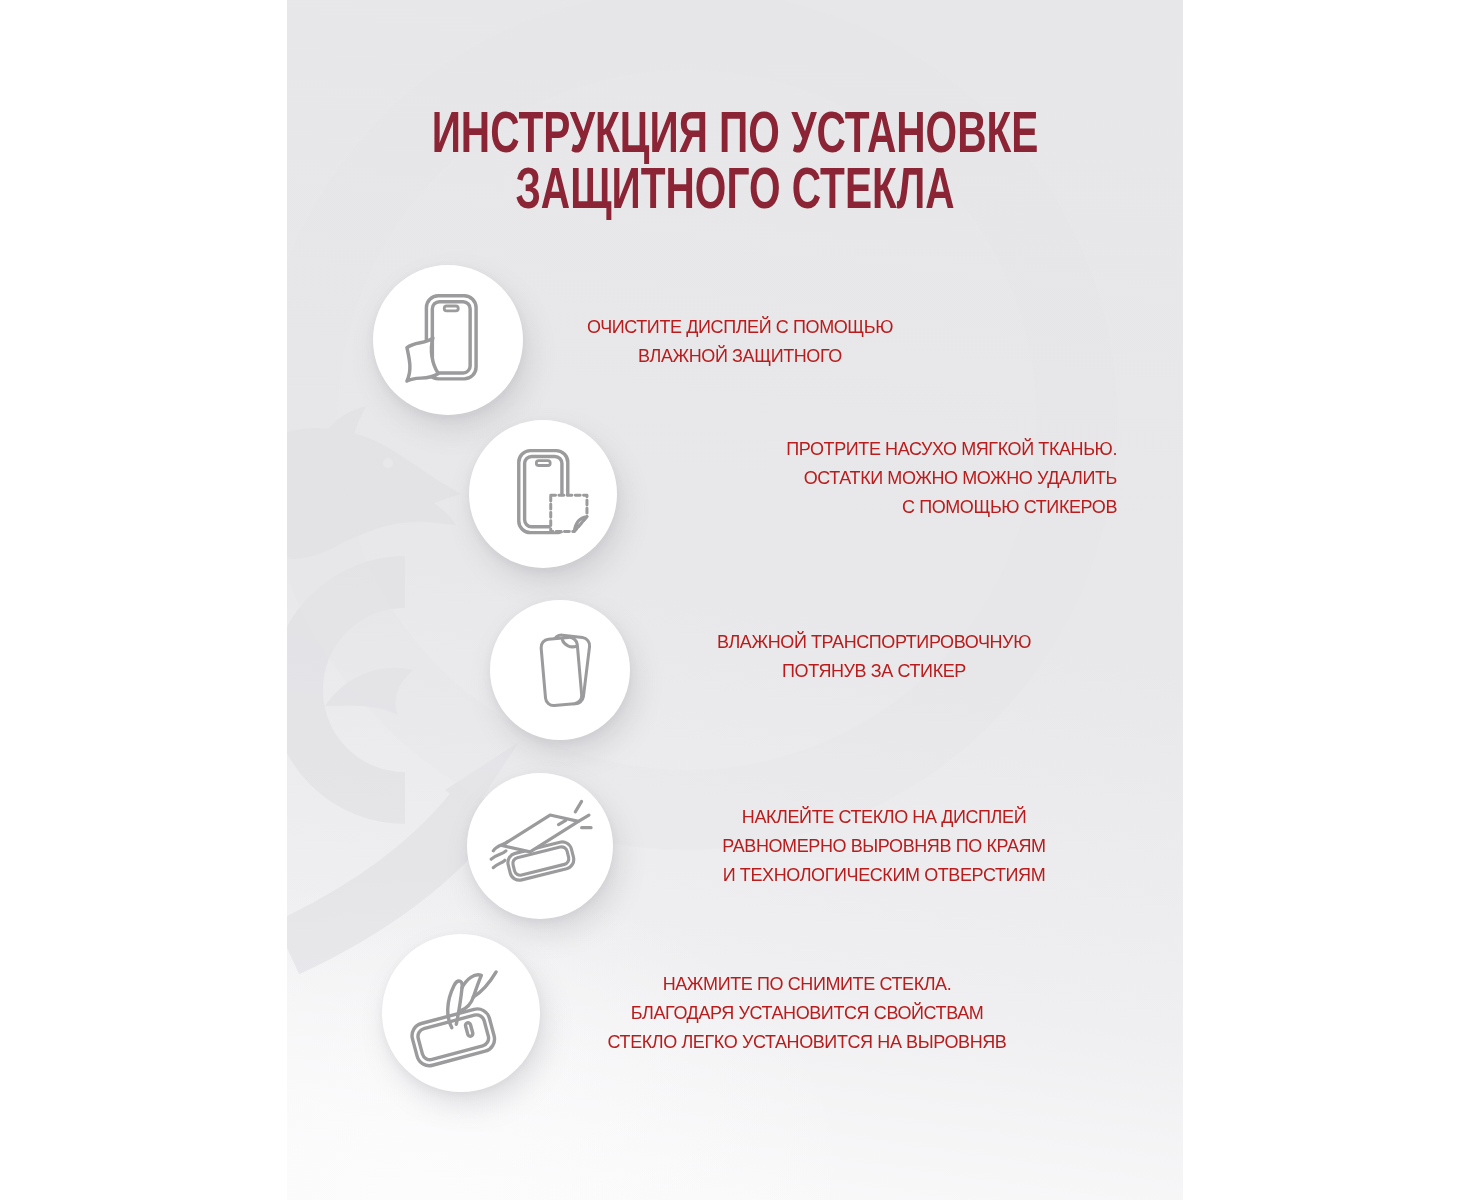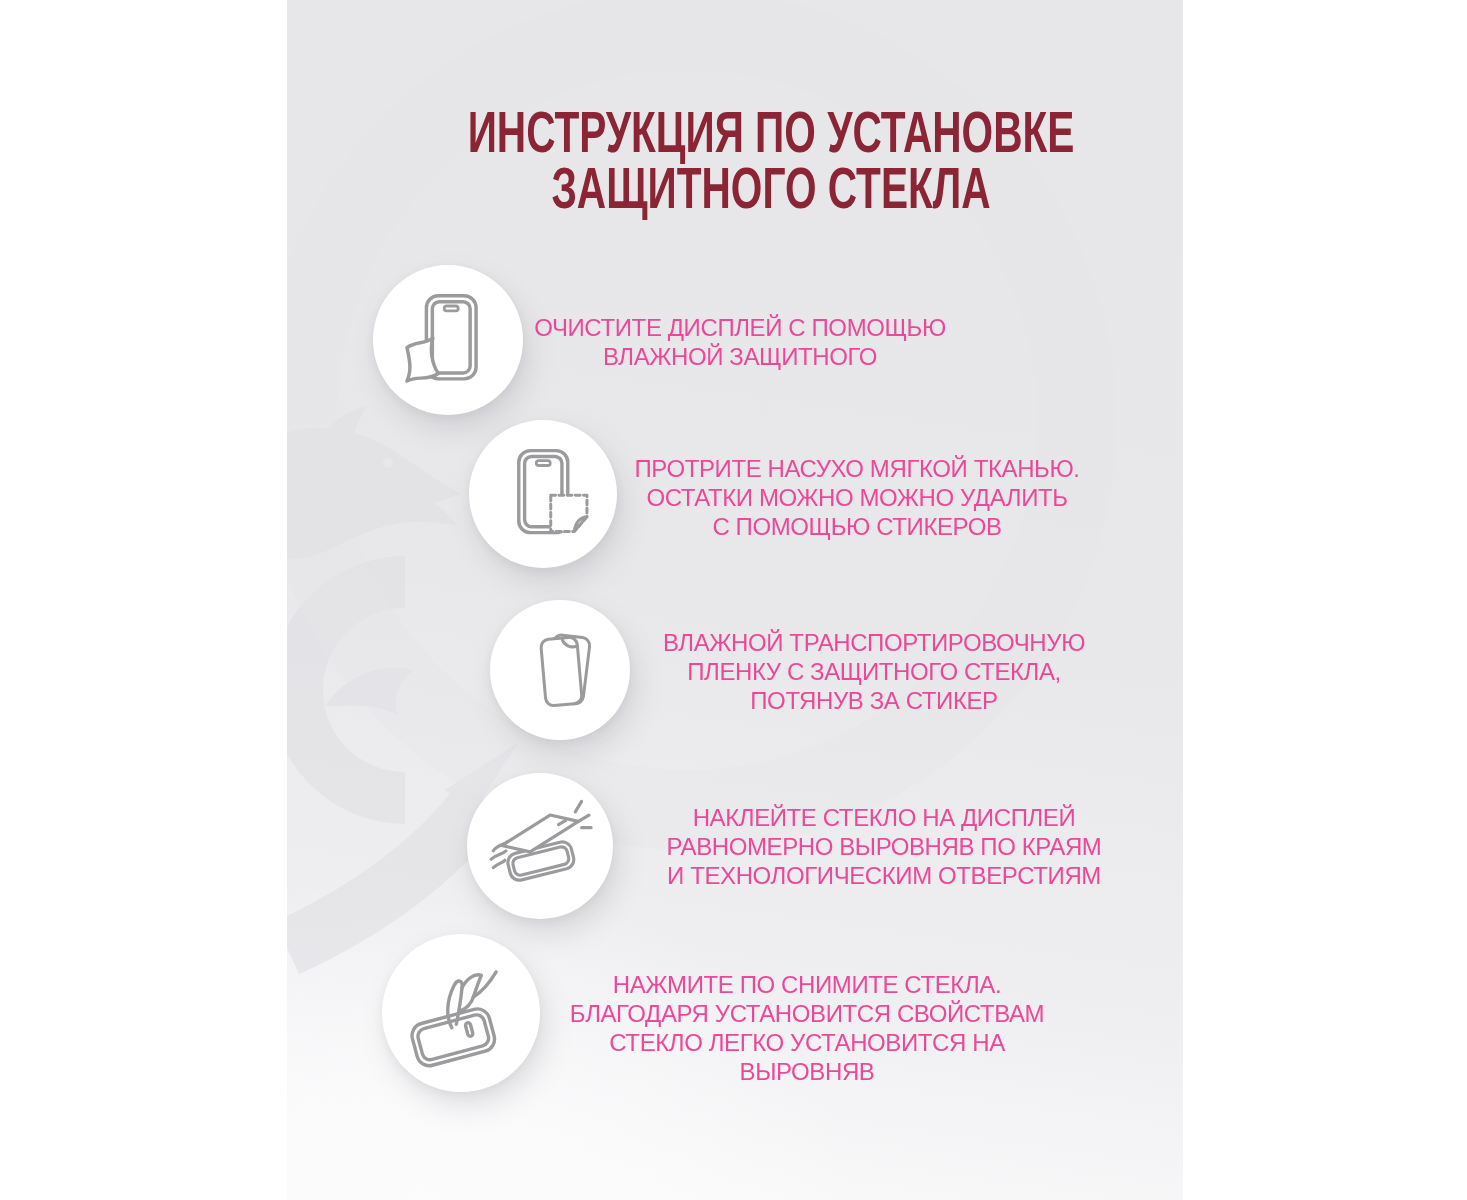--- a/index.html
+++ b/index.html
@@ -11,40 +11,40 @@
     background:
       radial-gradient(90% 50% at 15% 100%, rgba(252,252,253,.95) 0%, rgba(252,252,253,0) 55%),
       linear-gradient(188deg,#e7e7e9 0%,#e8e8ea 50%,#efeff1 78%,#fafafb 97%);
   }
 
   
   .watermark{position:absolute;left:287px;top:0;width:896px;height:1200px;pointer-events:none;}
 
   
   .title{position:absolute;left:287px;top:104px;width:896px;text-align:center;
-    color:#8b2434;font-weight:bold;font-size:58px;line-height:56px;padding-left:36px;}
+    color:#8b2434;font-weight:bold;font-size:58px;line-height:56px;}
   .title .tl{display:block;transform:scaleX(0.70);}
 
   
   .circle{position:absolute;background:#ffffff;border-radius:50%;
     box-shadow:6px 14px 28px rgba(105,105,115,.18), 0 3px 8px rgba(105,105,115,.08);
     display:flex;align-items:center;justify-content:center;}
   #c1{left:373px;top:265px;width:150px;height:150px;}
   #c2{left:469px;top:420px;width:148px;height:148px;}
   #c3{left:490px;top:600px;width:140px;height:140px;}
   #c4{left:467px;top:773px;width:146px;height:146px;}
   #c5{left:382px;top:934px;width:158px;height:158px;}
   .circle svg{width:72%;height:72%;}
 
   
   .steptext{position:absolute;width:520px;text-align:center;
-    font-size:24px;line-height:29px;letter-spacing:-0.4px;color:#ec4899;}
+    font-size:18px;line-height:29px;letter-spacing:-0.4px;color:#b91c1c;}
   .steptext .ln{display:block;}
   #t1{left:480px;top:313px;}
-  #t2{left:597px;top:454px;}
+  #t2{left:597px;top:435px;text-align:right;}
   #t3{left:614px;top:628px;}
   #t4{left:624px;top:803px;}
   #t5{left:547px;top:970px;}
 </style>
 </head>
 <body>
 
 <div class="card"></div>
 
 <svg class="watermark" viewBox="0 0 896 1200" aria-hidden="true">
@@ -111,21 +111,20 @@
   <svg viewBox="0 0 100 100">
     <g fill="#ffffff" stroke="#9b9b9d" stroke-width="3" stroke-linejoin="round" stroke-linecap="round">
       <rect x="40" y="16" width="36" height="66" rx="8" transform="rotate(7 58 49)"></rect>
       <rect x="33" y="18" width="36" height="66" rx="8" transform="rotate(-5 51 51)"></rect>
       <path fill="none" d="M 52,20 c 2,5 8,8 14,6"></path>
     </g>
   </svg>
 </div>
 <div class="steptext" id="t3">
   <span class="ln">ВЛАЖНОЙ ТРАНСПОРТИРОВОЧНУЮ</span>
-  <span class="ln">ПЛЕНКУ С ЗАЩИТНОГО СТЕКЛА,</span>
   <span class="ln">ПОТЯНУВ ЗА СТИКЕР</span>
 </div>
 
 <div class="circle" id="c4">
   <svg viewBox="0 0 100 100">
     <g fill="none" stroke="#9b9b9d" stroke-width="3" stroke-linecap="round" stroke-linejoin="round">
       <g transform="rotate(-14 50 64)">
         <rect x="20" y="52" width="62" height="26" rx="9" fill="#ffffff"></rect>
         <rect x="24.5" y="56.5" width="53" height="17" rx="5.5"></rect>
       </g>

